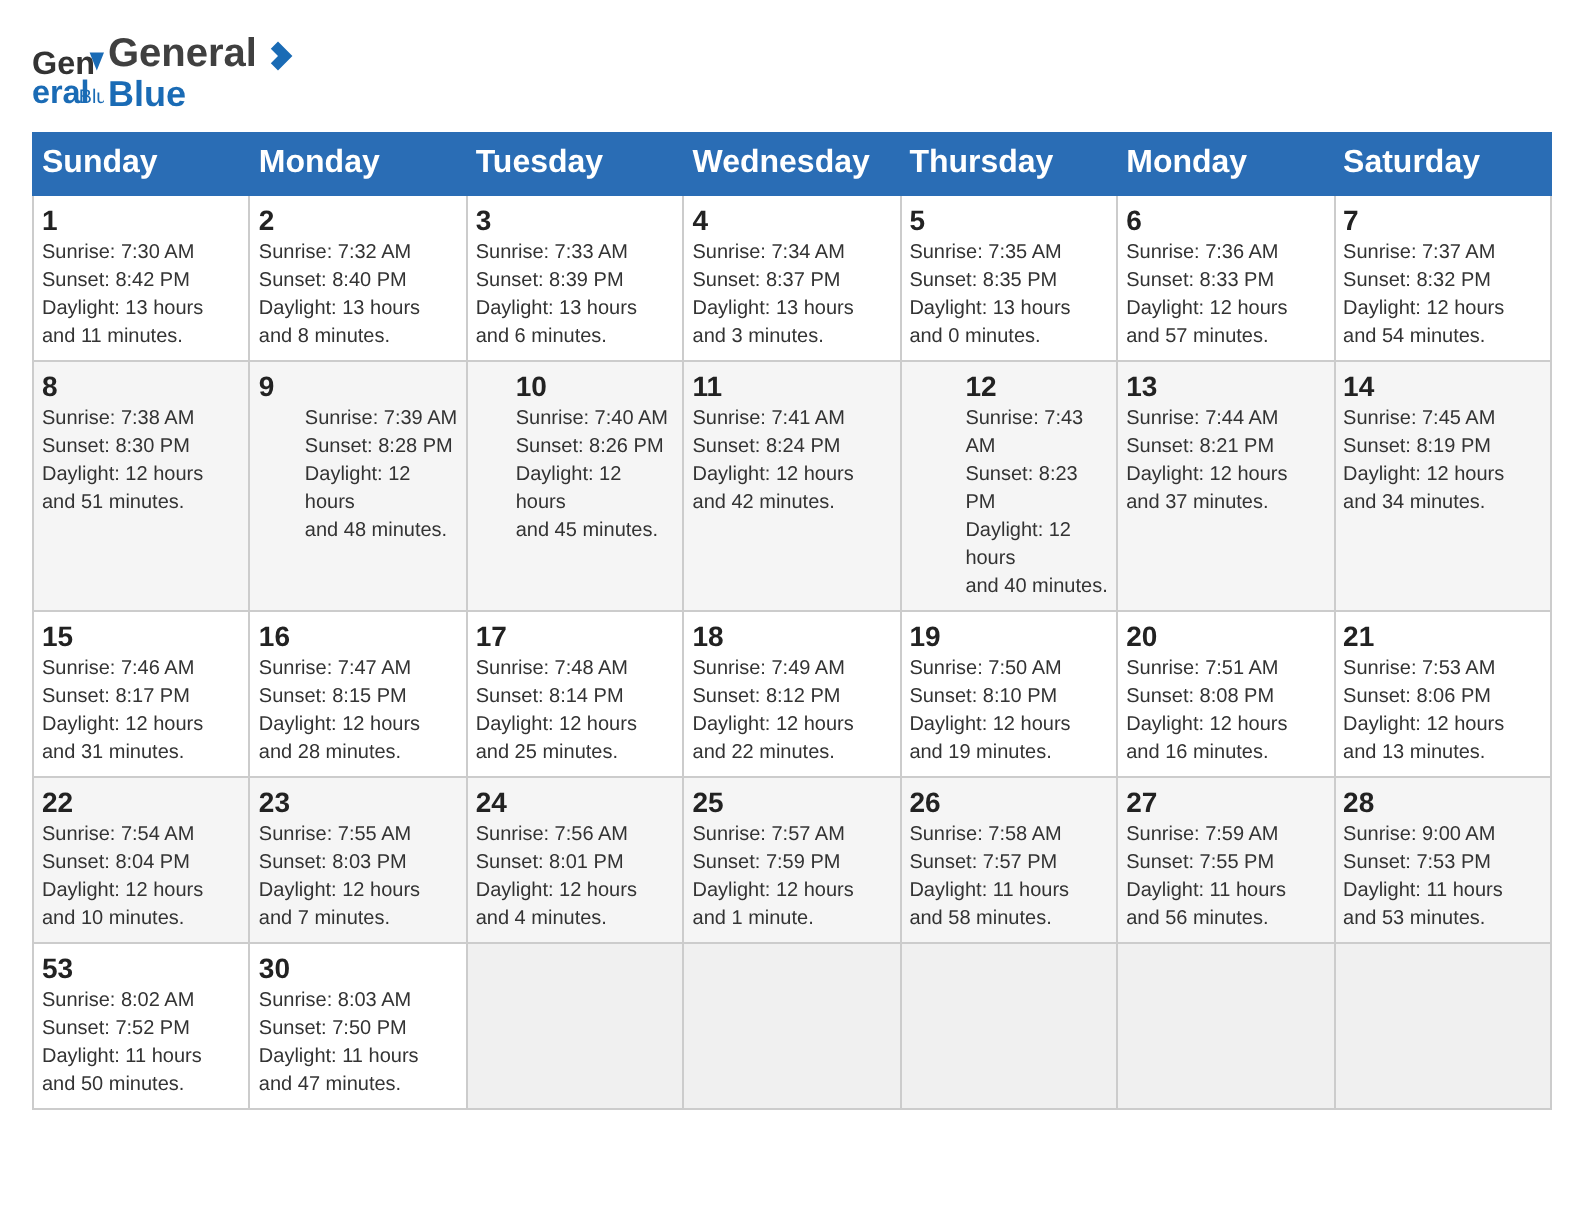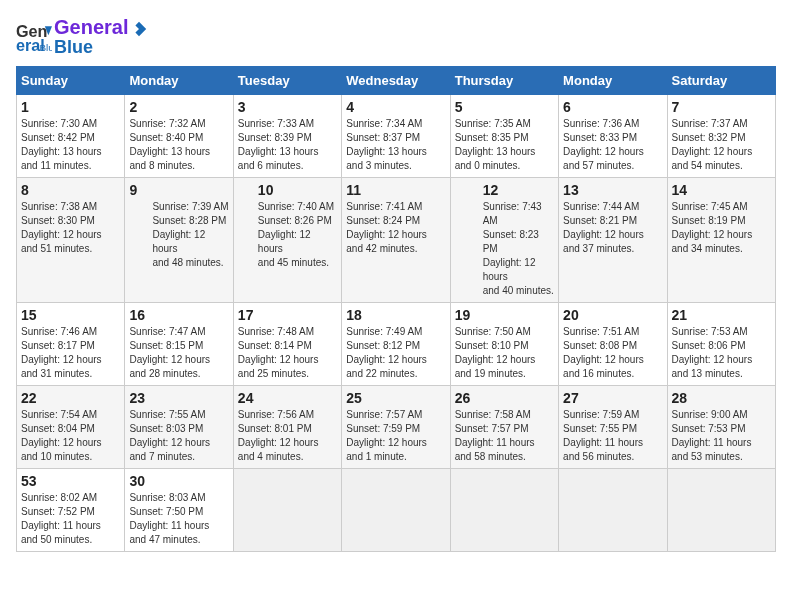--- a/index.html
+++ b/index.html
@@ -41,21 +41,21 @@
     table {
       width: 100%;
       border-collapse: collapse;
       font-size: 11px;
     }
     thead tr th {
       background-color: #2a6db5;
       color: #fff;
       padding: 6px 4px;
       text-align: left;
-      font-size: 13px;
+      font-size: 16px;
       font-weight: bold;
       border: 1px solid #2a6db5;
     }
     tbody tr td {
       border: 1px solid #ccc;
       vertical-align: top;
       padding: 4px;
       height: 80px;
       width: 14.28%;
       background: #fff;
@@ -88,21 +88,21 @@
 <div class="header">
   <div class="logo">
     <svg class="logo-icon" viewBox="0 0 40 40">
       <text x="0" y="20" font-size="18" font-weight="bold" fill="#333">Gen</text>
       <text x="0" y="36" font-size="18" font-weight="bold" fill="#1a6bb5">eral</text>
       <polygon points="32,8 40,8 36,18" fill="#1a6bb5"></polygon>
       <text x="26" y="36" font-size="11" fill="#1a6bb5">Blue</text>
     </svg>
     <div>
       <div style="font-size:20px;font-weight:bold;color:#333;line-height:1.1">
-        <span style="color:#6d28d9">General</span><svg width="18" height="18" viewBox="0 0 20 20" style="vertical-align:middle;margin-left:2px">
+        <span style="color:#404040">General</span><svg width="18" height="18" viewBox="0 0 20 20" style="vertical-align:middle;margin-left:2px">
             <polygon points="10,2 18,10 10,18 6,14 10,10 6,6" fill="#1a6bb5"></polygon>
           </svg>
       </div>
       <div style="font-size:18px;font-weight:bold;color:#1a6bb5;line-height:1.1">Blue</div>
     </div>
   </div>
   <div class="title-block">
     <div class="month-title"></div>
     <div class="location"></div>
   </div>

